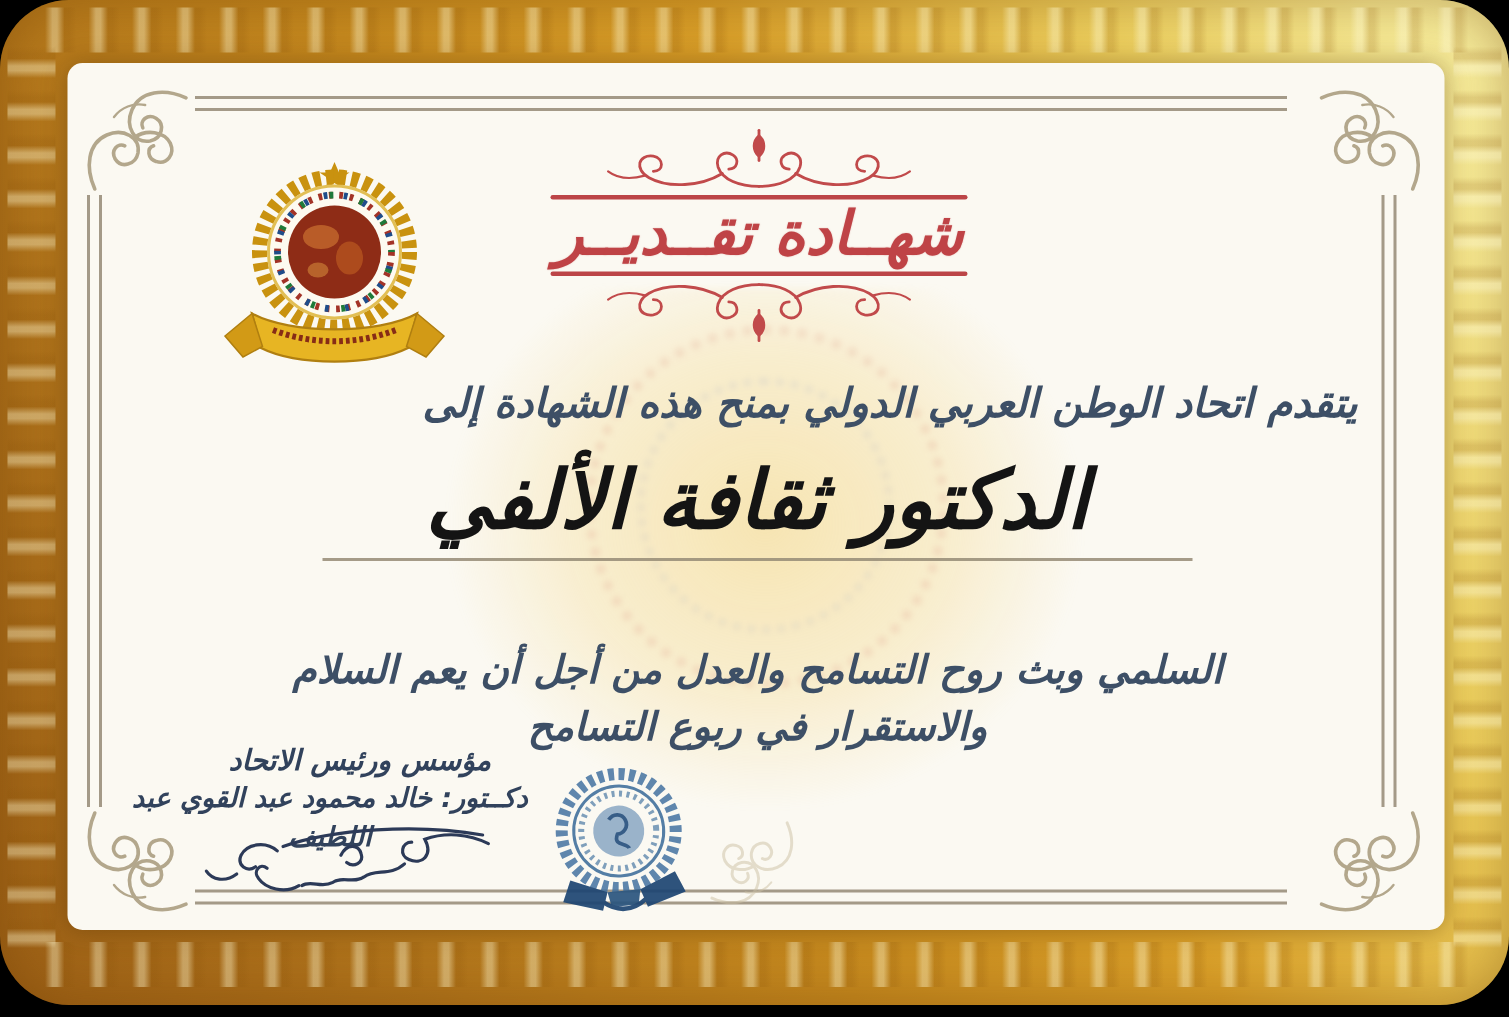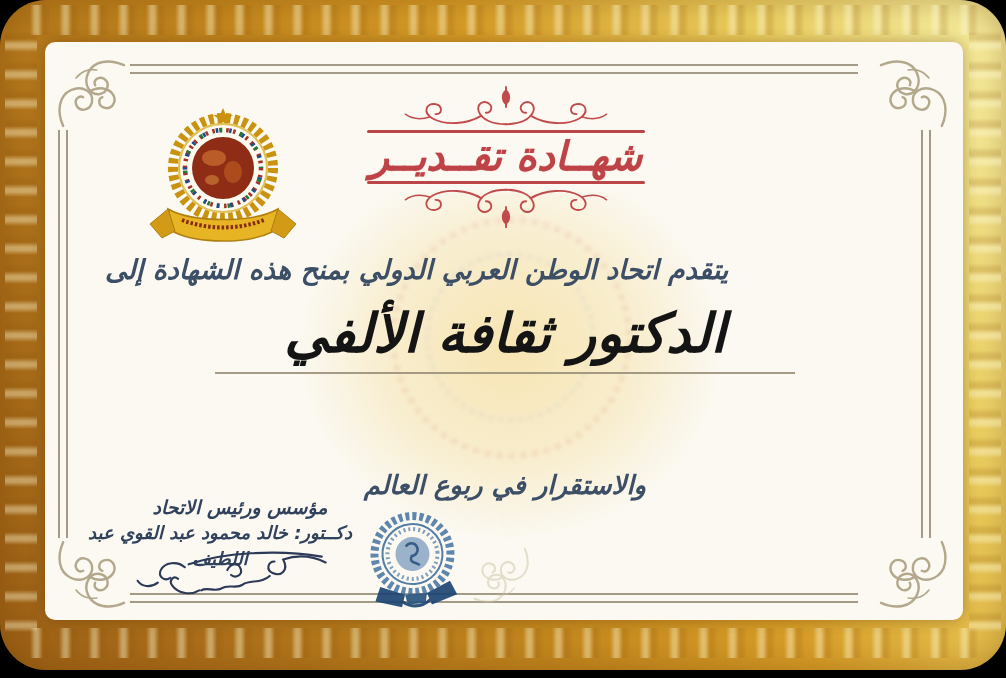--- a/index.html
+++ b/index.html
@@ -48,21 +48,21 @@
   .t-flourish{position:absolute;left:318px;width:286px;height:46px;color:#c14a4b;}
   .t-flourish-top{top:42px;}
   .t-flourish-bot{top:142px;transform:scaleY(-1);}
   .t-line{position:absolute;left:322px;width:278px;height:3px;background:#bc4547;border-radius:2px;}
   .t-line-top{top:88px;}
   .t-line-bot{top:139px;}
   .title{position:absolute;left:290px;top:90px;width:342px;text-align:center;
     font-size:40px;font-weight:bold;color:#bf4346;line-height:48px;letter-spacing:1px;
     text-shadow:0 0 1px rgba(191,67,70,.4);}
   
-  .intro{position:absolute;left:60px;top:208px;width:800px;text-align:left;
+  .intro{position:absolute;left:60px;top:208px;width:800px;text-align:right;
     font-size:27px;font-weight:bold;color:#3d4f66;line-height:40px;}
   .name{position:absolute;left:40px;top:252px;width:840px;text-align:center;
     font-size:54px;font-weight:bold;color:#141414;line-height:80px;}
   .name-line{position:absolute;left:170px;top:330px;width:580px;height:2px;background:#958b75;opacity:.85;}
   .body-line{position:absolute;left:60px;width:800px;text-align:center;
     font-size:26px;font-weight:bold;color:#3d4f66;line-height:38px;}
   .bl-0{top:346px;}
   .bl-1{top:386px;}
   .bl-2{top:424px;}
   
@@ -156,21 +156,22 @@
     <div class="t-line t-line-top"></div>
     <div class="title">شهــادة تقــديــر</div>
     <div class="t-line t-line-bot"></div>
     <svg class="t-flourish t-flourish-bot">
         <use href="#sym-red-flourish"></use>
       </svg>
 
     <div class="intro">يتقدم اتحاد الوطن العربي الدولي بمنح هذه الشهادة إلى</div>
     <div class="name">الدكتور ثقافة الألفي</div>
     <div class="name-line"></div>
-    <div class="body-line bl-2">والاستقرار في ربوع العالم</div>
+    <div class="body-line bl-1">السلمي وبث روح التسامح والعدل من أجل أن يعم السلام</div>
+    <div class="body-line bl-2">والاستقرار في ربوع التسامح</div>
 
     <div class="sig-block">
       <div class="sig-role">مؤسس ورئيس الاتحاد</div>
       <div class="sig-name">دكــتور: خالد محمود عبد القوي عبد اللطيف</div>
     </div>
     <svg class="sig-script" viewBox="0 0 210 56">
       <g fill="none" stroke="currentColor" stroke-width="2.2" stroke-linecap="round">
         <path d="M196,10 C150,2 92,6 58,18"></path>
         <path d="M200,16 C186,9 170,8 156,13 C162,24 154,31 145,27 C138,24 140,15 147,15"></path>
         <path d="M142,30 C132,39 122,33 114,39 C107,44 99,38 92,43 C85,47 77,41 71,45"></path>

